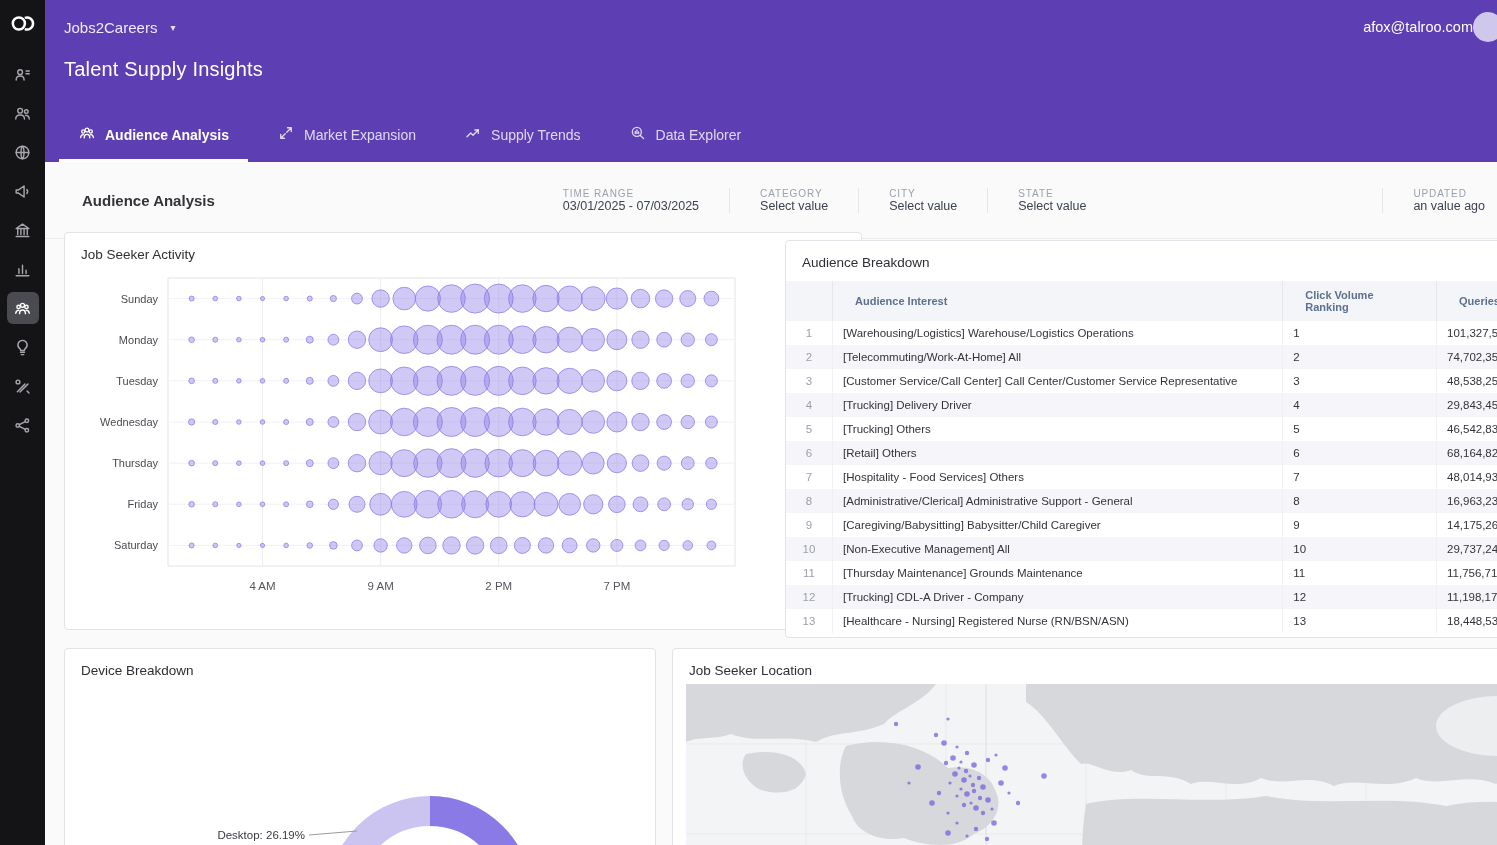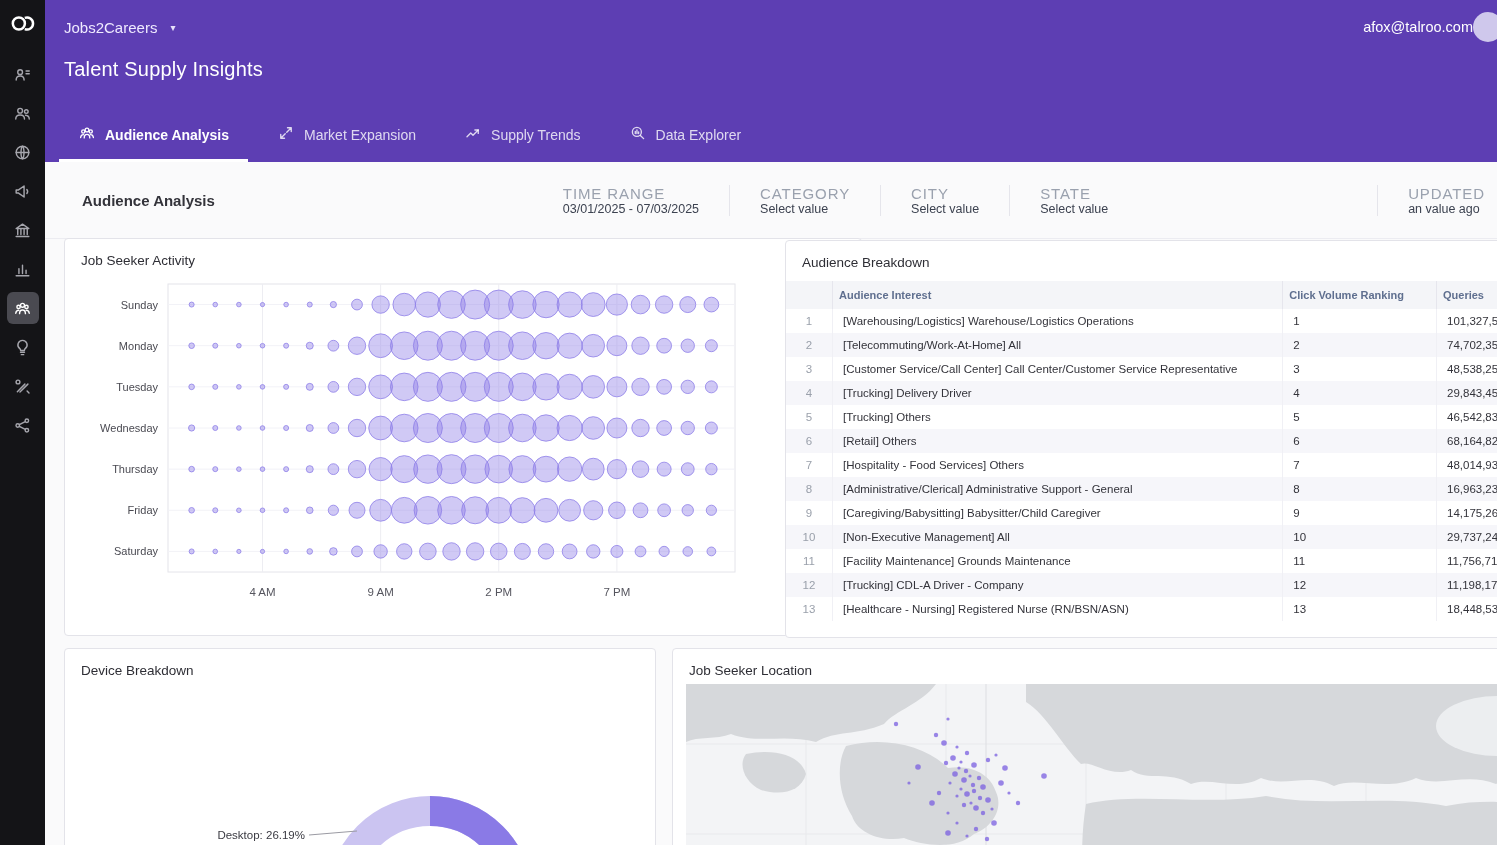--- a/index.html
+++ b/index.html
@@ -32,34 +32,34 @@
   .tab svg{width:18px;height:18px}
   .tab.active{color:#fff;border-bottom-color:#fff;font-weight:bold}
 
   
   .content{position:absolute;top:162px;left:0;right:0;bottom:0;background:#fafafb;overflow:hidden}
   .filterbar{display:flex;align-items:center;height:77px;border-bottom:1px solid #ececf1;
     padding-left:37px;width:1470px;background:#fafafb}
   .section-title{font-size:15px;font-weight:bold;color:#33333a;margin-right:318px}
   .fgroup{padding:0 30px;border-left:1px solid #e5e5eb;cursor:pointer}
   .fgroup.first{border-left:none}
-  .flabel{font-size:15px;letter-spacing:.9px;color:#9aa1ae;text-transform:uppercase;}
+  .flabel{font-size:10px;letter-spacing:.9px;color:#9aa1ae;text-transform:uppercase;}
   .fvalue{font-size:12.5px;color:#3c4250;white-space:nowrap}
   .fupdated{margin-left:auto;cursor:default;min-width:130px}
 
   .card{position:absolute;background:#fff;border:1px solid #e3e3e9;border-radius:4px;overflow:hidden}
   .card-title{font-size:13.5px;color:#2e2e35;padding:14px 16px 6px}
-  .card-activity{left:19px;top:76px;width:798px;height:398px}
+  .card-activity{left:19px;top:70px;width:798px;height:398px}
   .card-audience{left:740px;top:78px;width:812px;height:398px}
   .card-device{left:19px;top:486px;width:592px;height:380px}
   .card-location{left:627px;top:486px;width:902px;height:380px}
 
   
   .tbl{width:864px;border-collapse:collapse;font-size:11.5px;color:#33333a;margin-top:5px}
-  .tbl th{background:#f4f5f8;color:#5f6f8f;font-weight:bold;text-align:left;padding:8px 6px;
+  .tbl th{background:#f4f5f8;color:#5f6f8f;font-weight:bold;text-align:left;padding:8px 22px;
     border-left:1px solid #e6e6ed;font-size:11px}
   .tbl th.col-idx{border-left:none;width:46px}
   .tbl td{padding:6px 10px;border-left:1px solid #f0f0f5;white-space:nowrap;overflow:hidden}
   .tbl td.idx{color:#9aa0ab;text-align:center;border-left:none}
   .tbl tr.even td{background:#f6f6fa}
   .col-interest{width:445px}.col-click{width:152px}.col-queries{width:211px}
 
   .chartbox{padding:0 8px}
   svg text{font-family:"Liberation Sans",sans-serif}
 </style>
@@ -474,21 +474,21 @@
                 <td class="col-queries">14,175,266</td>
               </tr>
               <tr class="even">
                 <td class="idx">10</td>
                 <td class="col-interest">[Non-Executive Management] All</td>
                 <td class="col-click">10</td>
                 <td class="col-queries">29,737,244</td>
               </tr>
               <tr class="odd">
                 <td class="idx">11</td>
-                <td class="col-interest">[Facility Maintenance] Grounds Maintenance</td>
+                <td class="col-interest">[Thursday Maintenance] Grounds Maintenance</td>
                 <td class="col-click">11</td>
                 <td class="col-queries">11,756,712</td>
               </tr>
               <tr class="even">
                 <td class="idx">12</td>
                 <td class="col-interest">[Trucking] CDL-A Driver - Company</td>
                 <td class="col-click">12</td>
                 <td class="col-queries">11,198,171</td>
               </tr>
               <tr class="odd">

